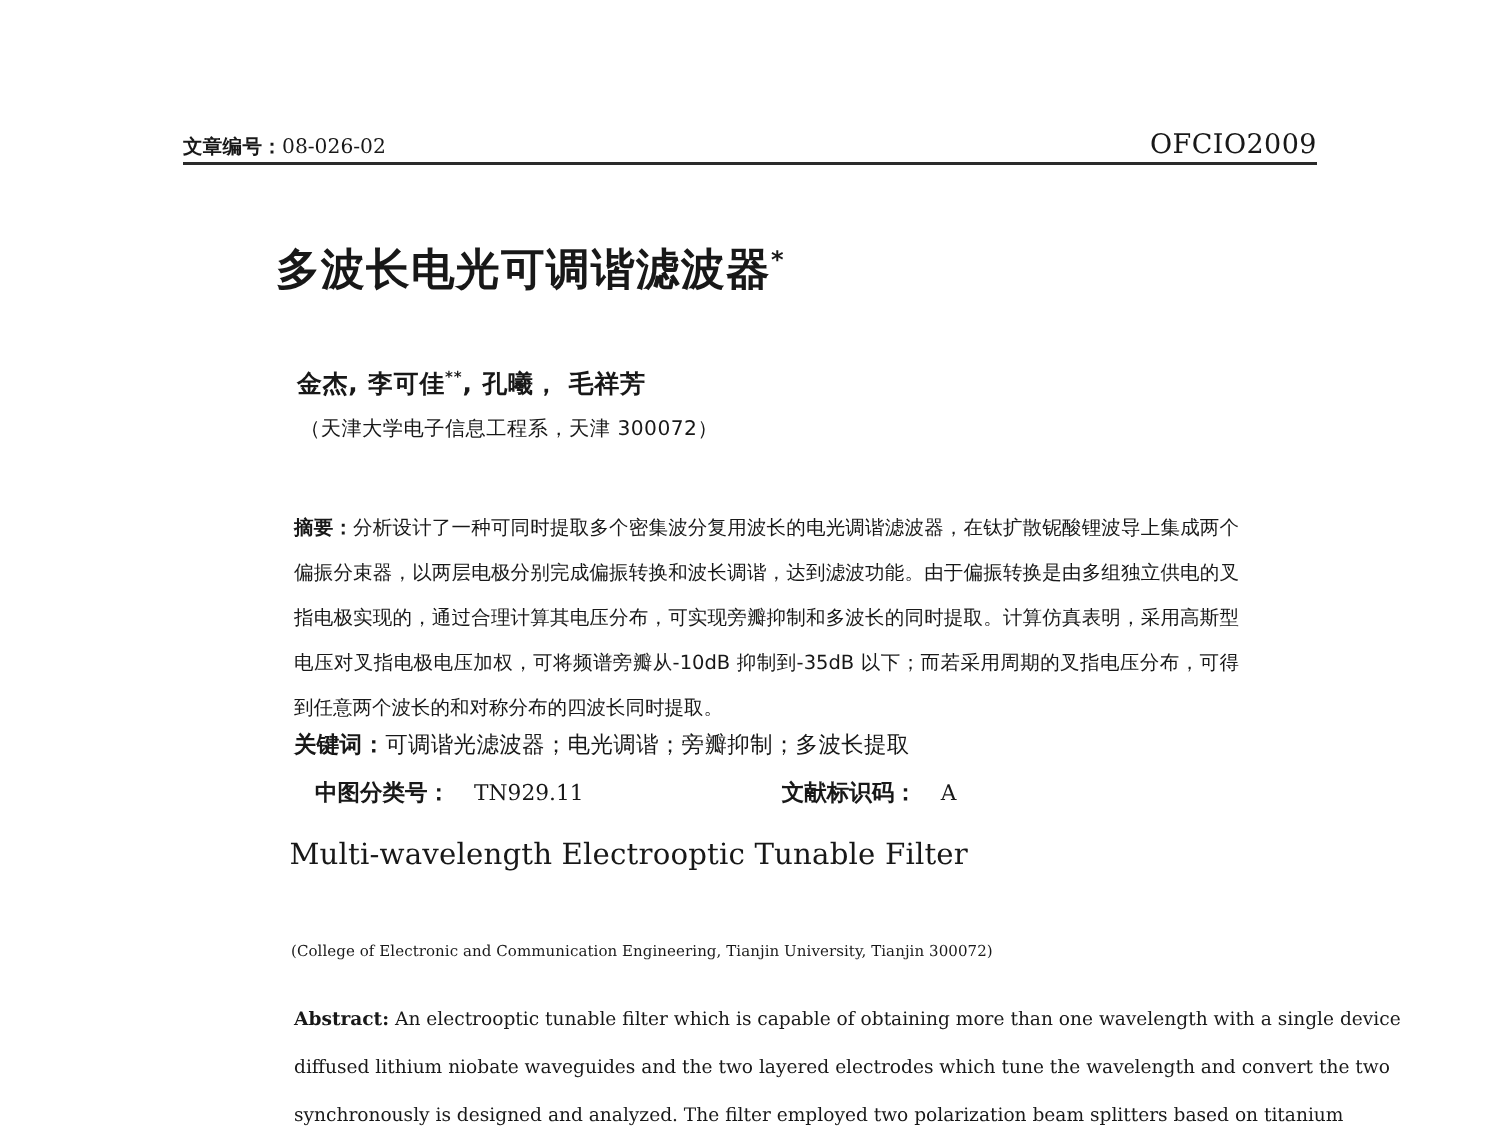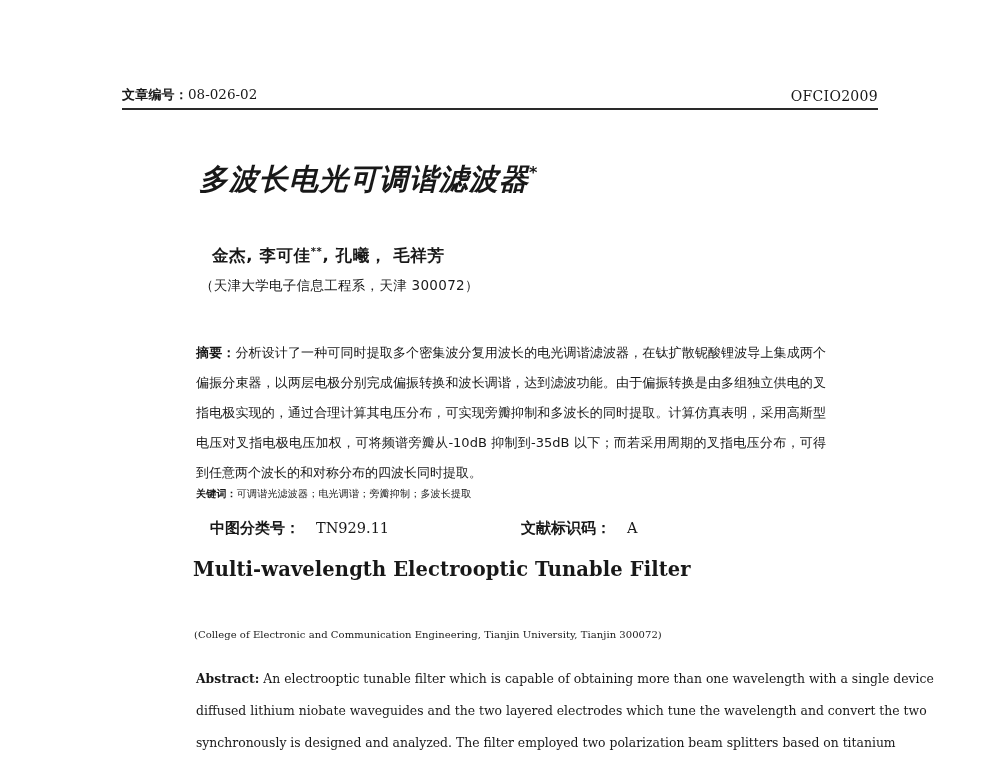--- a/index.html
+++ b/index.html
@@ -44,53 +44,52 @@
     white-space: nowrap;
   }
   .runhead-left .code {
     font-family: "DejaVu Serif", "Liberation Serif", serif;
     font-weight: normal;
     font-size: 13.5px;
     letter-spacing: 0px;
   }
   .runhead-right {
     font-family: "DejaVu Serif", "Liberation Serif", serif;
-    font-size: 14px;
+    font-size: 18px;
     letter-spacing: 0.3px;
     white-space: nowrap;
   }
   .rule {
     position: absolute;
     left: 122px;
     top: 108px;
     width: 756px;
     height: 1.6px;
     background: #2a2a2a;
   }
 
   .cn-title {
     position: absolute;
-    left: 199px;
+    left: 184px;
     top: 160px;
     font-family: "DejaVu Sans", "Liberation Sans", sans-serif;
     font-weight: bold;
     font-size: 29px;
     letter-spacing: 1px;
     white-space: nowrap;
-    font-style: italic;
   }
   .cn-title .star {
     font-size: 16px;
     vertical-align: super;
     font-weight: bold;
   }
 
   .cn-authors {
     position: absolute;
-    left: 212px;
+    left: 198px;
     top: 245px;
     font-family: "DejaVu Sans", "Liberation Sans", sans-serif;
     font-weight: bold;
     font-size: 16.5px;
     letter-spacing: 0.6px;
     white-space: nowrap;
     text-align: right;
   }
   .cn-authors .star {
     font-size: 10px;
@@ -120,21 +119,21 @@
   }
   .cn-abstract .lbl {
     font-weight: bold;
   }
 
   .cn-keywords {
     position: absolute;
     left: 196px;
     top: 487px;
     font-family: Liberation Mono, monospace;
-    font-size: 10px;
+    font-size: 15px;
     letter-spacing: 0.2px;
     white-space: nowrap;
   }
   .cn-keywords .lbl { font-weight: bold; }
 
   .cn-class {
     position: absolute;
     left: 196px;
     top: 519px;
     width: 520px;
@@ -148,21 +147,21 @@
     font-size: 14.5px;
     margin-left: 16px;
   }
   .cn-class .gap { display: inline-block; width: 118px; }
 
   .en-title {
     position: absolute;
     left: 193px;
     top: 558px;
     font-family: "DejaVu Serif", "Liberation Serif", serif;
-    font-weight: bold;
+    font-weight: normal;
     font-size: 19.5px;
     letter-spacing: 0.1px;
     white-space: nowrap;
   }
 
   .en-authors {
     position: absolute;
     left: 194px;
     top: 600px;
     font-family: "DejaVu Serif", "Liberation Serif", serif;

